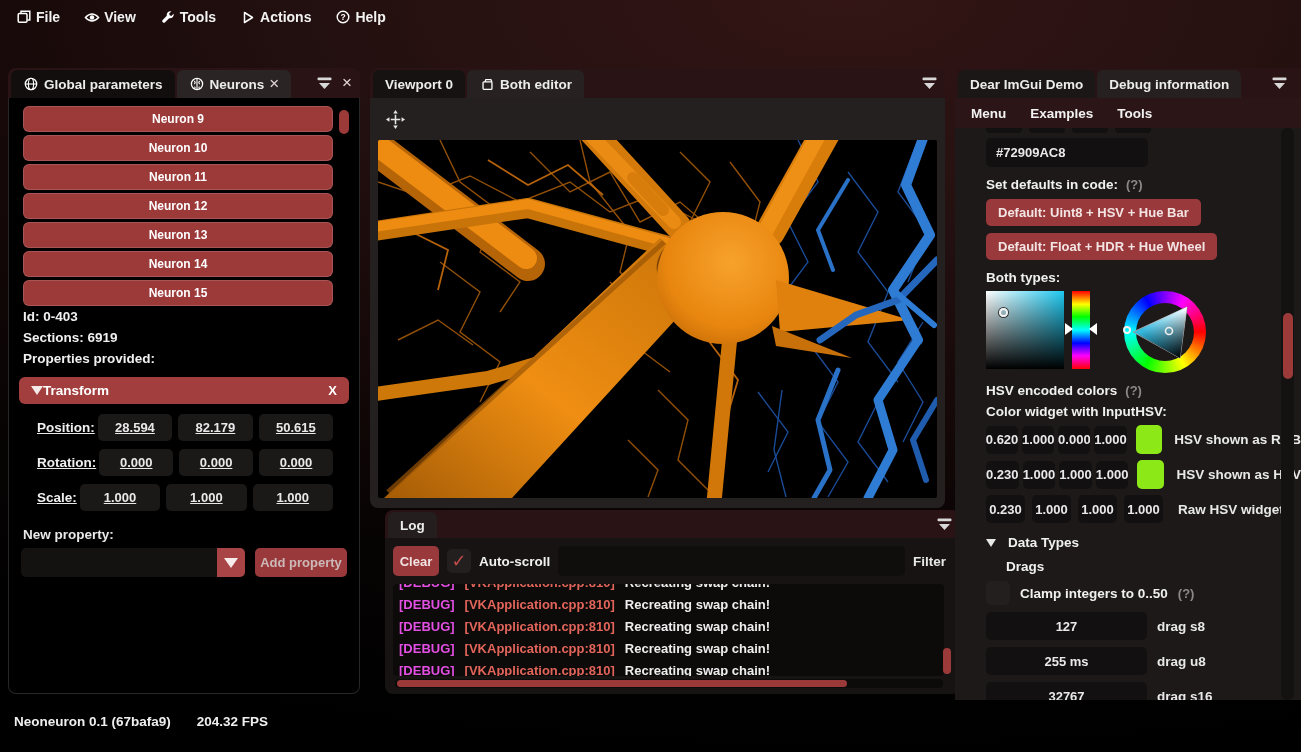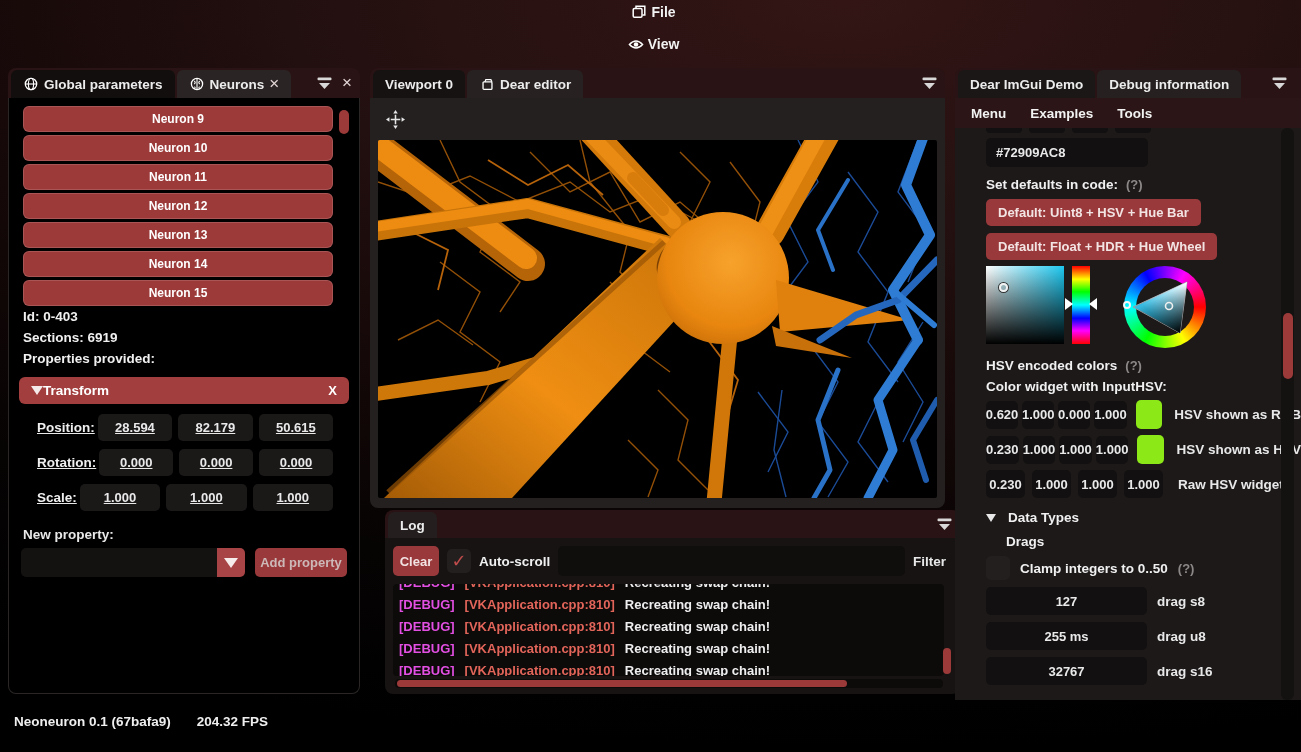--- a/index.html
+++ b/index.html
@@ -7,21 +7,21 @@
   body {
     font-family:"Liberation Sans","DejaVu Sans",sans-serif;
     background:
       radial-gradient(130% 100% at 65% 0%, #331515 0%, #241010 30%, #150808 55%, #060303 78%, #000 100%);
     color:#e8e8e8;
     position:relative;
   }
   .abs { position:absolute; }
 
   
-  .menubar { left:0; top:0; width:1301px; height:34px; display:flex; align-items:center; gap:8px; padding-left:10px;flex-direction:column; }
+  .menubar { left:0; top:0; width:1301px; height:34px; display:flex; align-items:center; gap:8px; padding-left:10px; }
   .menu-item { display:flex; align-items:center; gap:4px; padding:4px 10px 4px 6px; font-size:14px; font-weight:700; color:#f2f2f2; border-radius:4px; cursor:default; }
   .micon { display:inline-flex; width:16px; height:16px; align-items:center; justify-content:center; }
 
   
   .panel { position:absolute; border-radius:8px; }
   .tabbar { height:30px; background:#2a1314; border-radius:8px 8px 0 0; display:flex; align-items:flex-end; padding:0 2px; position:relative; }
   .tab { height:28px; margin:0 1px; padding:0 12px; display:flex; align-items:center; gap:5px; font-size:13.5px; font-weight:700; color:#ececec; border-radius:6px 6px 0 0; cursor:pointer; }
   .tabbar-right { position:absolute; right:8px; top:0; height:30px; display:flex; align-items:center; gap:10px; }
   .wm-icon { display:inline-flex; cursor:pointer; }
   .x-close { font-size:17px; line-height:14px; color:#e3d6d6; cursor:pointer; font-weight:400; }
@@ -270,21 +270,21 @@
     <div class="tab" style="background:#171212;">
       <span>Viewport 0</span>
     </div>
     <div class="tab" style="background:#272121;">
       <span class="micon">
         <svg class="icon" width="13" height="13" viewBox="0 0 14 14">
             <rect x="2.2" y="4.2" width="9.6" height="8" rx="1" fill="none" stroke="#fff" stroke-width="1.4"></rect>
             <path d="M4.2 4.2 5.2 1.7h5.4l1.2 2.5" fill="none" stroke="#fff" stroke-width="1.4"></path>
           </svg>
       </span>
-      <span>Dear editor</span>
+      <span>Both editor</span>
     </div>
     <div class="tabbar-right">
       <span class="wm-icon">
         <svg class="icon" width="15" height="13" viewBox="0 0 15 13">
             <rect x="0.5" y="0.5" width="14" height="2.8" rx="1" fill="#d8d8d8"></rect>
             <path d="M2 6h11L7.5 12z" fill="#d8d8d8"></path>
           </svg>
       </span>
     </div>
   </div>
@@ -469,20 +469,21 @@
         <div class="stub"></div>
         <div class="stub"></div>
     </div>
     <div id="hex-field" class="rfield">#72909AC8</div>
     <div class="rlabel" style="margin-top:10px;">
       <span>Set defaults in code:</span>
       <span class="qmark">(?)</span>
     </div>
     <div class="btn-red rbtn">Default: Uint8 + HSV + Hue Bar</div><br>
     <div class="btn-red rbtn">Default: Float + HDR + Hue Wheel</div>
+    <div class="rlabel" style="margin-top:10px;">Both types:</div>
 
     <div class="pickers">
       <div id="sv-square">
         <div class="sv-marker"></div>
       </div>
       <div id="hue-bar">
         <div class="hue-arrow-l"></div>
         <div class="hue-arrow-r"></div>
       </div>
       <div id="hue-wheel">

